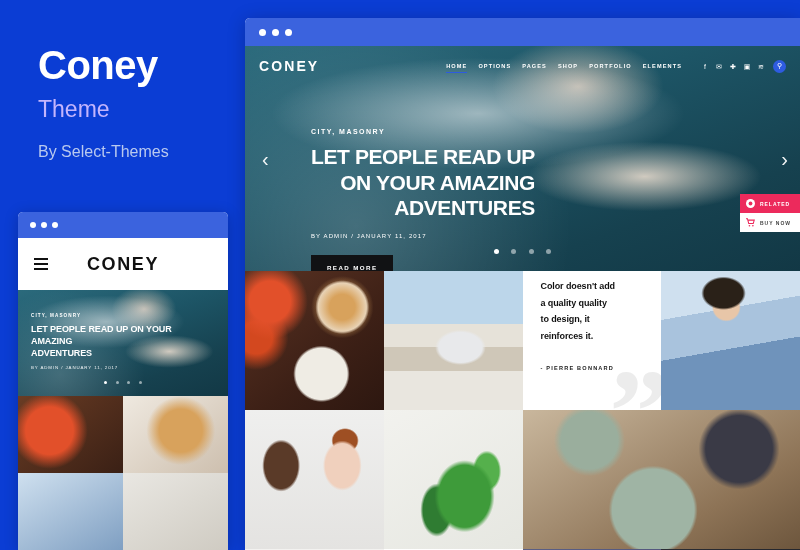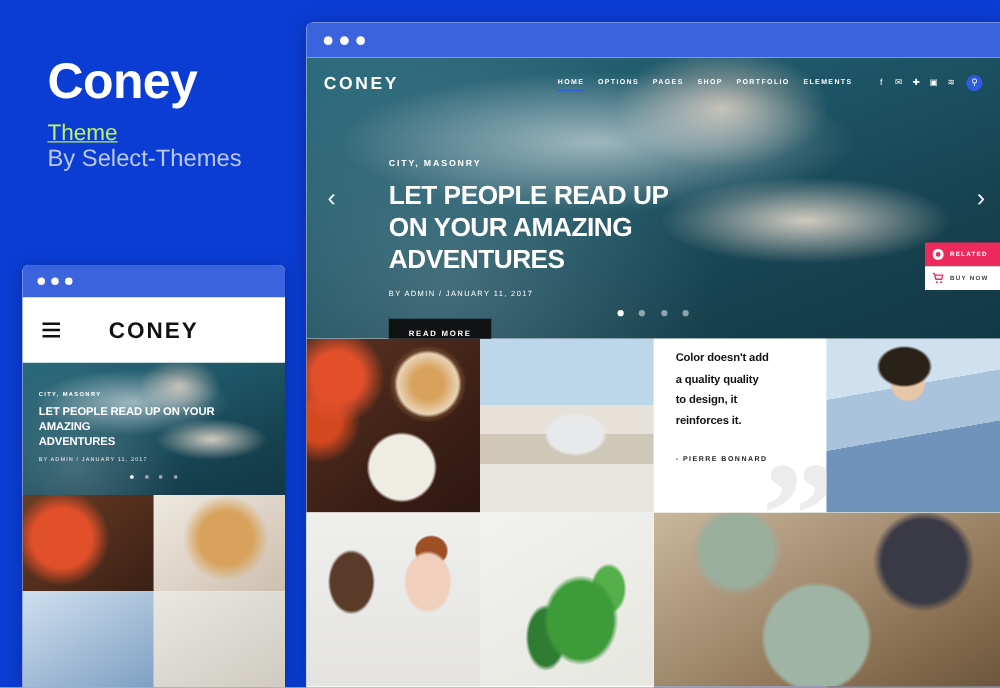--- a/index.html
+++ b/index.html
@@ -10,25 +10,25 @@
     position:relative;
   }
 
   
   .promo { position:absolute; left:38px; top:45px; width:200px; }
   .promo-title {
     font-size:40px; font-weight:bold; color:#ffffff;
     letter-spacing:-0.5px; line-height:1.0;
   }
   .promo-sub {
-    font-size:18px; font-weight:300; color:#bef264;
-    margin-top:11px; letter-spacing:0px;text-decoration:underline;
+    font-size:23px; font-weight:300; color:#c4b5fd;
+    margin-top:11px; letter-spacing:0px;
   }
   .promo-by {
-    font-size:19px; color:#b9c9ef; 
+    font-size:16px; color:#b9c9ef; margin-top:20px;
   }
 
   
   .winbar { background:#3B63DE; display:flex; align-items:center; }
   .winbar .dot {
     width:6px; height:6px; border-radius:50%;
     background:#ffffff; margin-right:5px;
   }
 
   
@@ -117,20 +117,21 @@
     color:#fff; font-size:7px;
   }
 
   .hero-body {
     position:absolute; left:66px; top:82px; z-index:5; color:#fff;
   }
   .hero-cat { font-size:7px; font-weight:bold; letter-spacing:1.5px; margin-bottom:9px; }
   .hero-title {
     font-size:21px; font-weight:bold; line-height:1.22; letter-spacing:-0.4px;
     text-transform:uppercase;
+    text-align:right;
   }
   .hero-meta { font-size:6px; letter-spacing:1.1px; margin-top:12px; }
   .readmore {
     display:inline-block; background:#111214; color:#fff;
     font-size:6.2px; font-weight:bold; letter-spacing:1.4px;
     padding:9px 16px; margin-top:16px;
   }
   .arrow {
     position:absolute; top:50%; transform:translateY(-50%);
     color:#fff; font-size:20px; font-weight:300; z-index:6;

